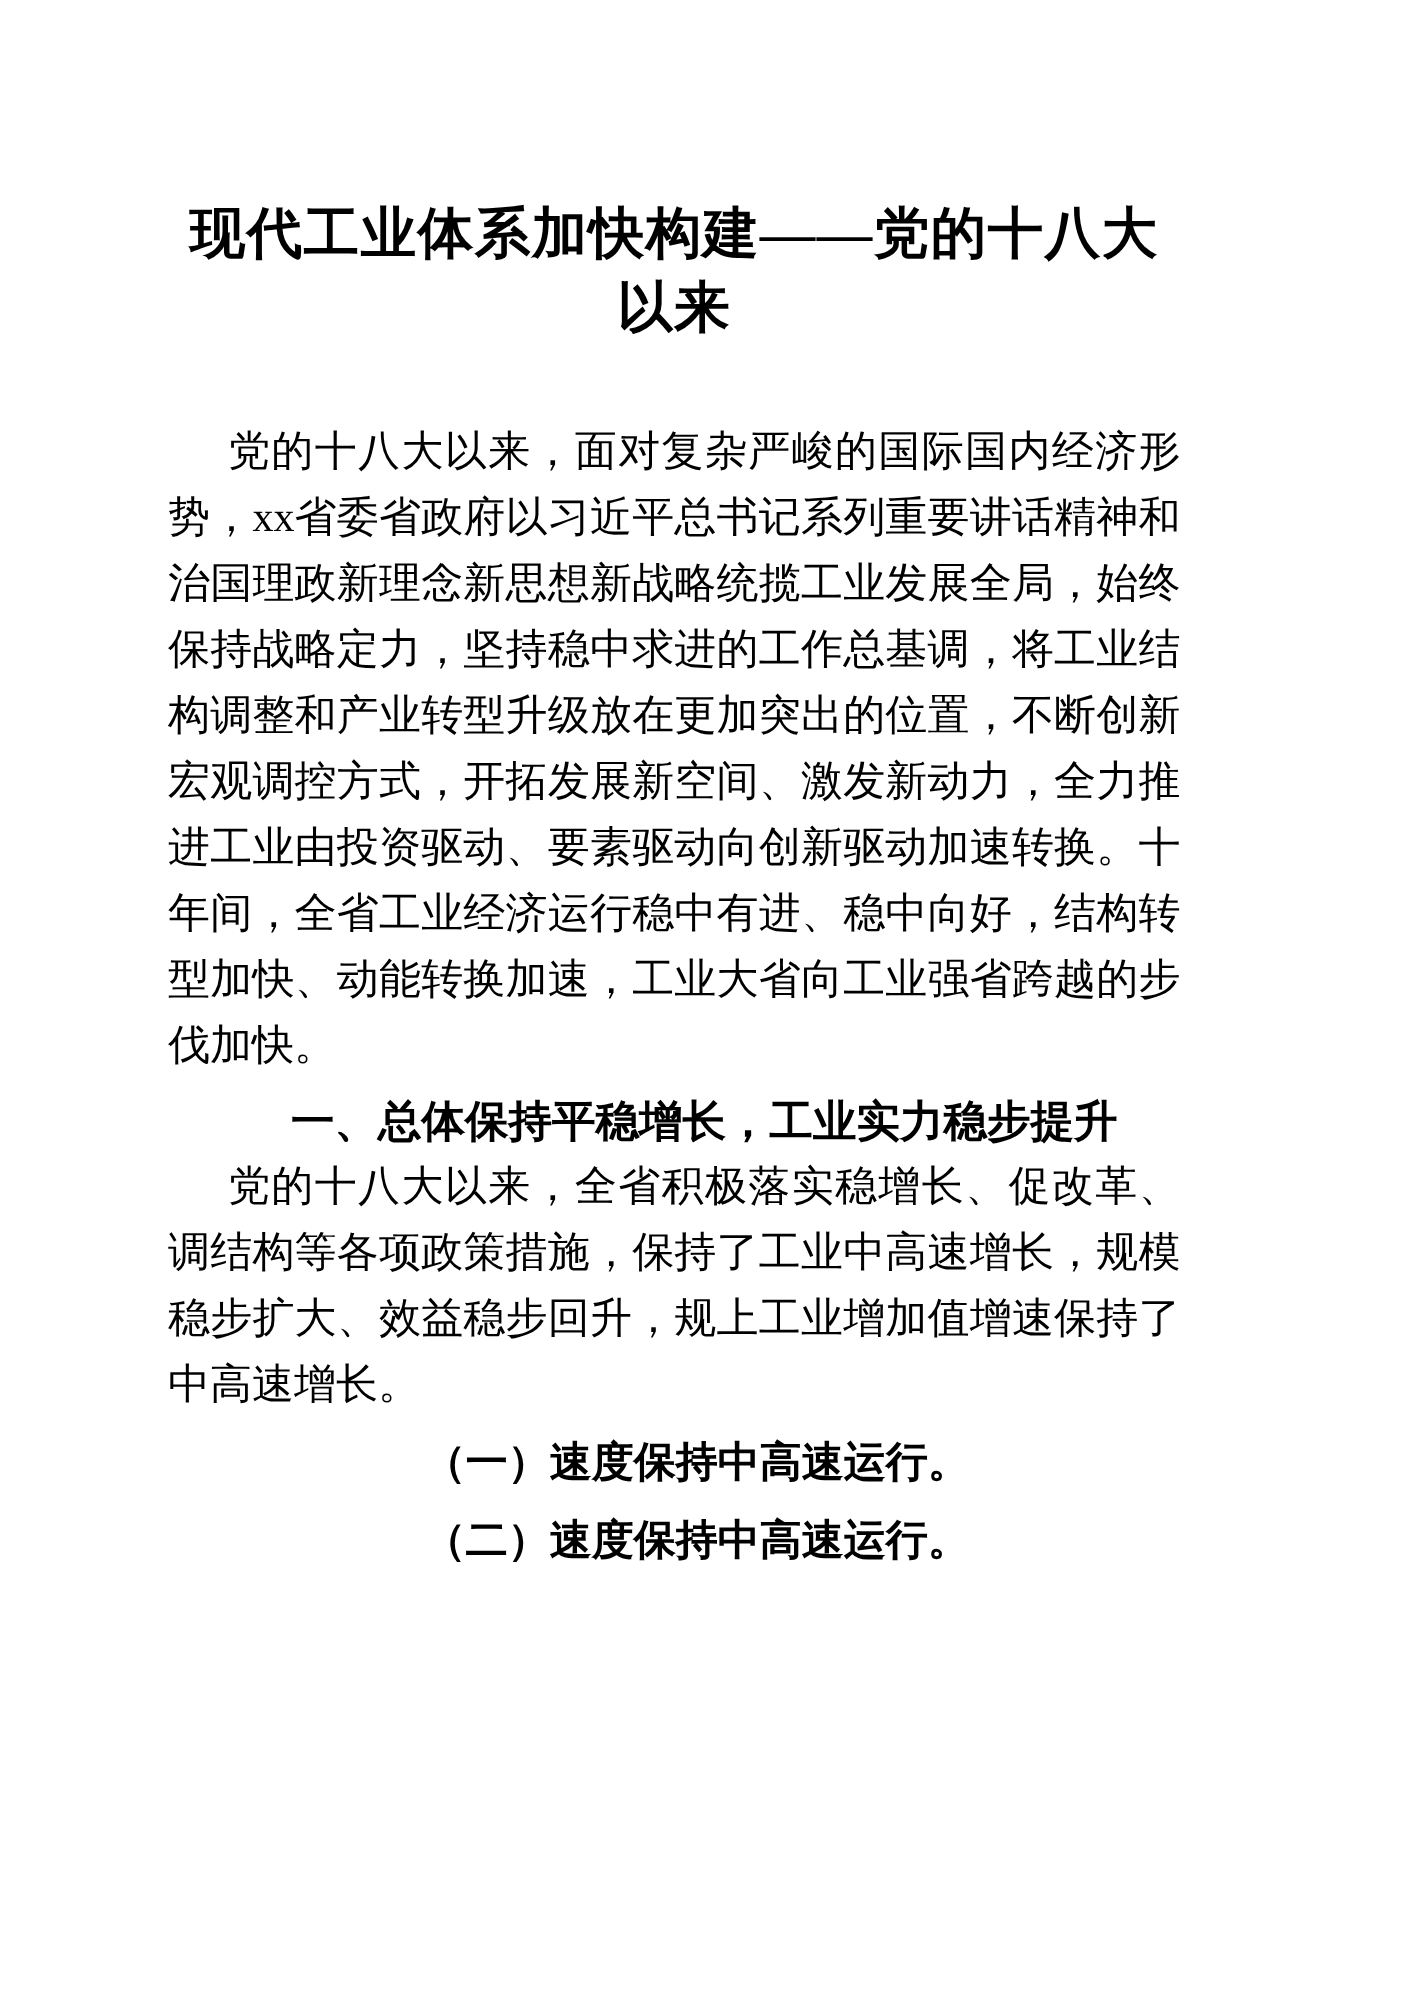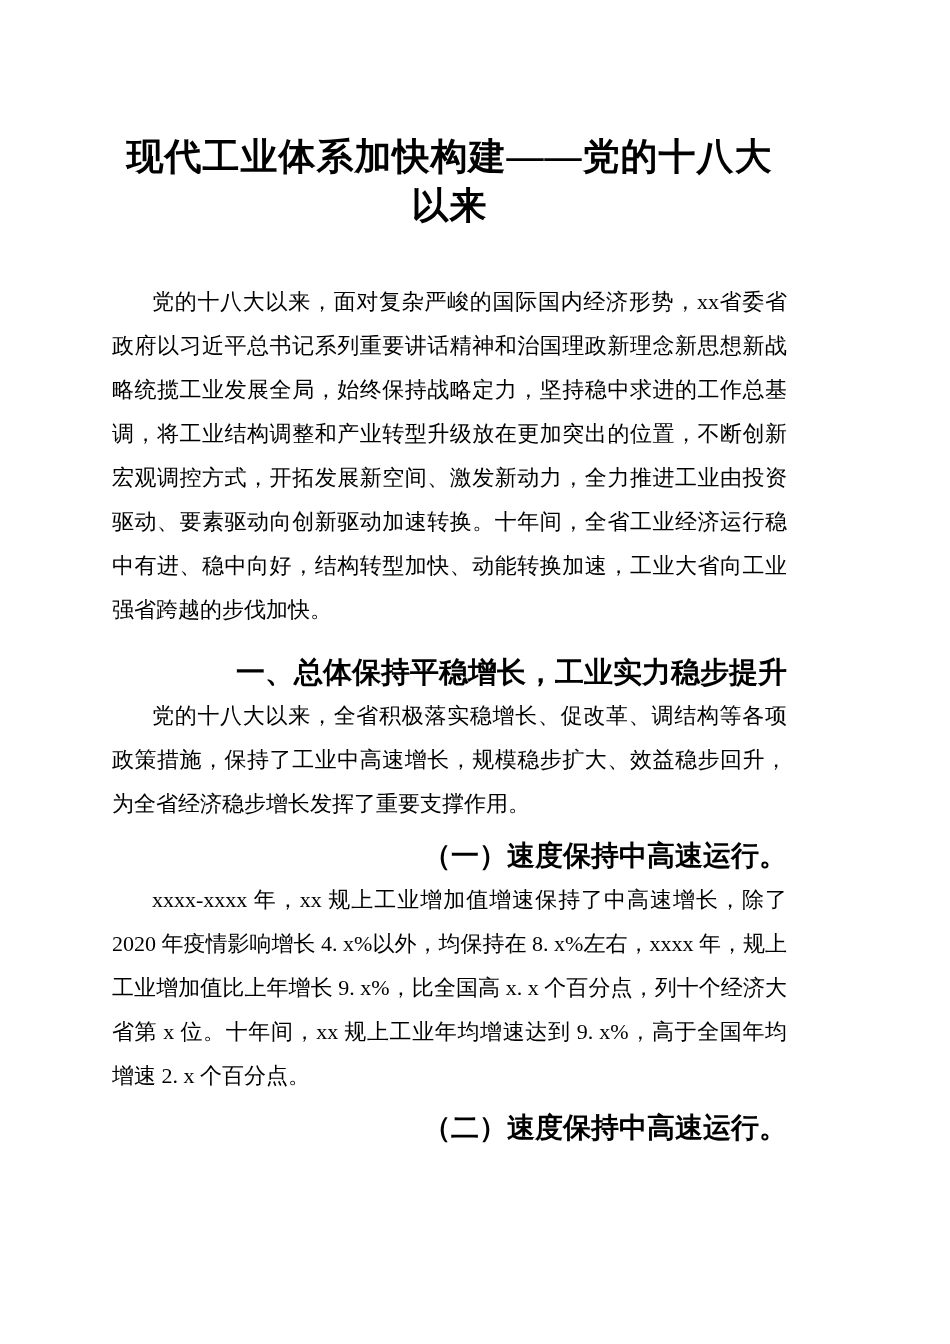--- a/index.html
+++ b/index.html
@@ -25,58 +25,57 @@
     margin: 0 0 50px 0;
     font-size: 37px;
     line-height: 49px;
     font-weight: bold;
     text-align: center;
     font-family: "Liberation Serif", "DejaVu Serif", serif;
     letter-spacing: 1px;
   }
   .body-para {
     margin: 0;
-    font-size: 22px;
+    font-size: 28px;
     line-height: 44px;
     text-align: justify;
     text-indent: 40px;
     font-weight: 400;
     font-family: "Liberation Serif", "DejaVu Serif", serif;
   }
   .section-heading {
-    margin: 18px 0 0 0;
+    margin: 6px 0 0 0;
     font-size: 29px;
     line-height: 44px;
     font-weight: bold;
     text-indent: 40px;
-    text-align: right;
+    text-align: center;
     font-family: "Liberation Sans", "DejaVu Sans", sans-serif;
   }
   .sub-heading {
     margin: 8px 0 0 0;
     font-size: 28px;
     line-height: 44px;
     font-weight: bold;
     text-indent: 30px;
-    text-align: right;
+    text-align: center;
     font-family: "Liberation Serif", "DejaVu Serif", serif;
   }
 </style>
 </head>
 <body>
 
 <div class="doc">
 
   <h1 class="doc-title"><span>现代工业体系加快构建——党的十八大以来</span><br></h1>
 
   <p class="body-para">党的十八大以来，面对复杂严峻的国际国内经济形势，xx省委省政府以习近平总书记系列重要讲话精神和治国理政新理念新思想新战略统揽工业发展全局，始终保持战略定力，坚持稳中求进的工作总基调，将工业结构调整和产业转型升级放在更加突出的位置，不断创新宏观调控方式，开拓发展新空间、激发新动力，全力推进工业由投资驱动、要素驱动向创新驱动加速转换。十年间，全省工业经济运行稳中有进、稳中向好，结构转型加快、动能转换加速，工业大省向工业强省跨越的步伐加快。</p>
 
   <h2 class="section-heading">一、总体保持平稳增长，工业实力稳步提升</h2>
 
-  <p class="body-para">党的十八大以来，全省积极落实稳增长、促改革、调结构等各项政策措施，保持了工业中高速增长，规模稳步扩大、效益稳步回升，为全省经济稳步增长发挥了重要支撑作用。</p>
+  <p class="body-para">党的十八大以来，全省积极落实稳增长、促改革、调结构等各项政策措施，保持了工业中高速增长，规模稳步扩大、效益稳步回升，规上工业增加值增速保持了中高速增长。</p>
 
   <h3 class="sub-heading">（一）速度保持中高速运行。</h3>
 
-  <p class="body-para">xxxx-xxxx 年，xx 规上工业增加值增速保持了中高速增长，除了 2020 年疫情影响增长 4. x%以外，均保持在 8. x%左右，xxxx 年，规上工业增加值比上年增长 9. x%，比全国高 x. x 个百分点，列十个经济大省第 x 位。十年间，xx 规上工业年均增速达到 9. x%，高于全国年均增速 2. x 个百分点。</p>
 
   <h3 class="sub-heading">（二）速度保持中高速运行。</h3>
 
 </div>
 
 </body></html>

